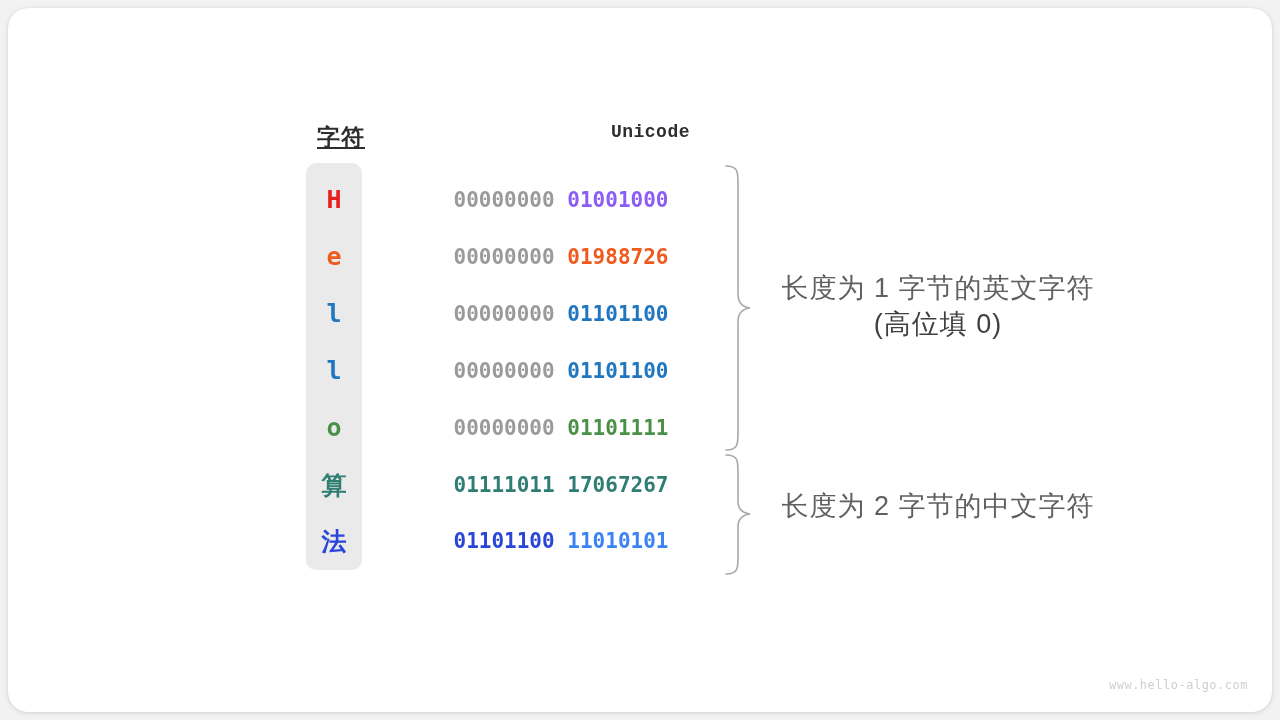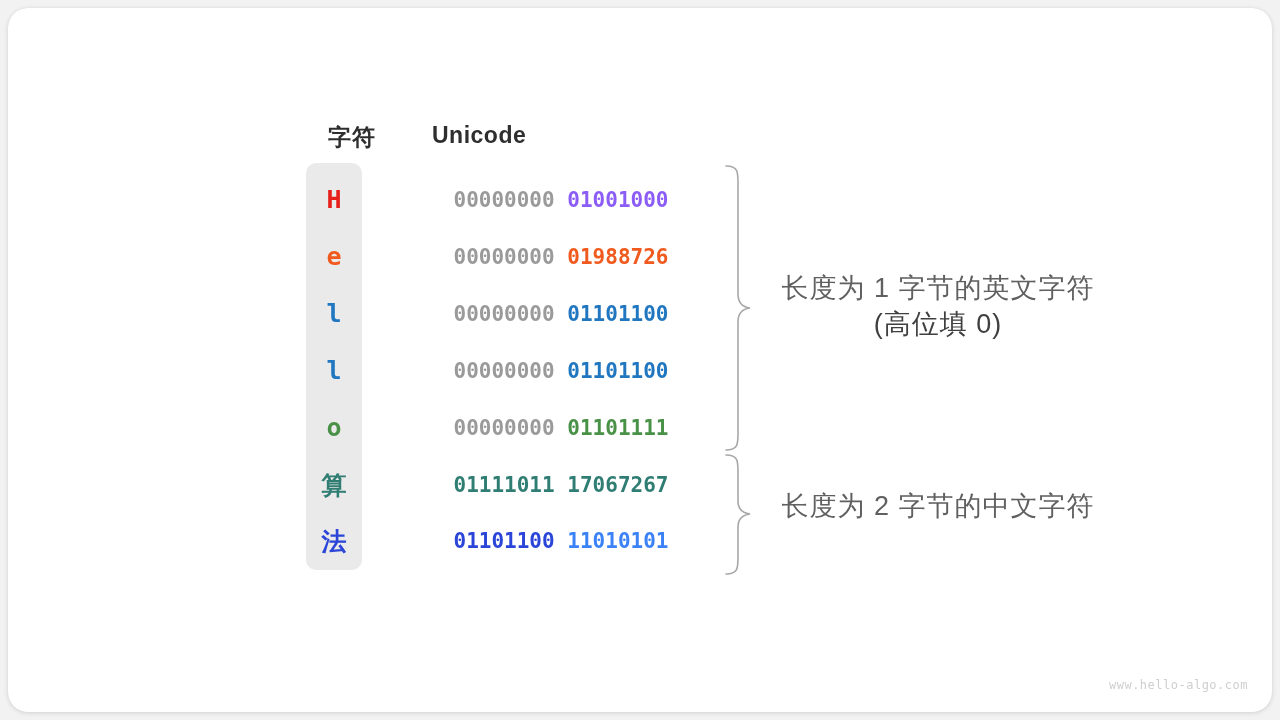--- a/index.html
+++ b/index.html
@@ -38,31 +38,32 @@
   .hdr {
     position: absolute;
     color: #2e2e2e;
     font-weight: bold;
     white-space: nowrap;
   }
   #hdr-char {
     left: 298px;
     top: 114px;
     width: 70px;
-    text-align: right;
+    text-align: center;
     font-size: 23px;
     letter-spacing: 1px;
+    text-decoration: underline;
   }
   #hdr-unicode {
     left: 424px;
     top: 114px;
     width: 258px;
-    text-align: left;
-    font-family: Liberation Sans, sans-serif;
-    font-size: 23px;
+    text-align: right;
+    font-family: Liberation Mono, monospace;
+    font-size: 18px;
     letter-spacing: 0.5px;
   }
 
   
   #char-panel {
     position: absolute;
     left: 298px;
     top: 155px;
     width: 56px;
     height: 407px;

